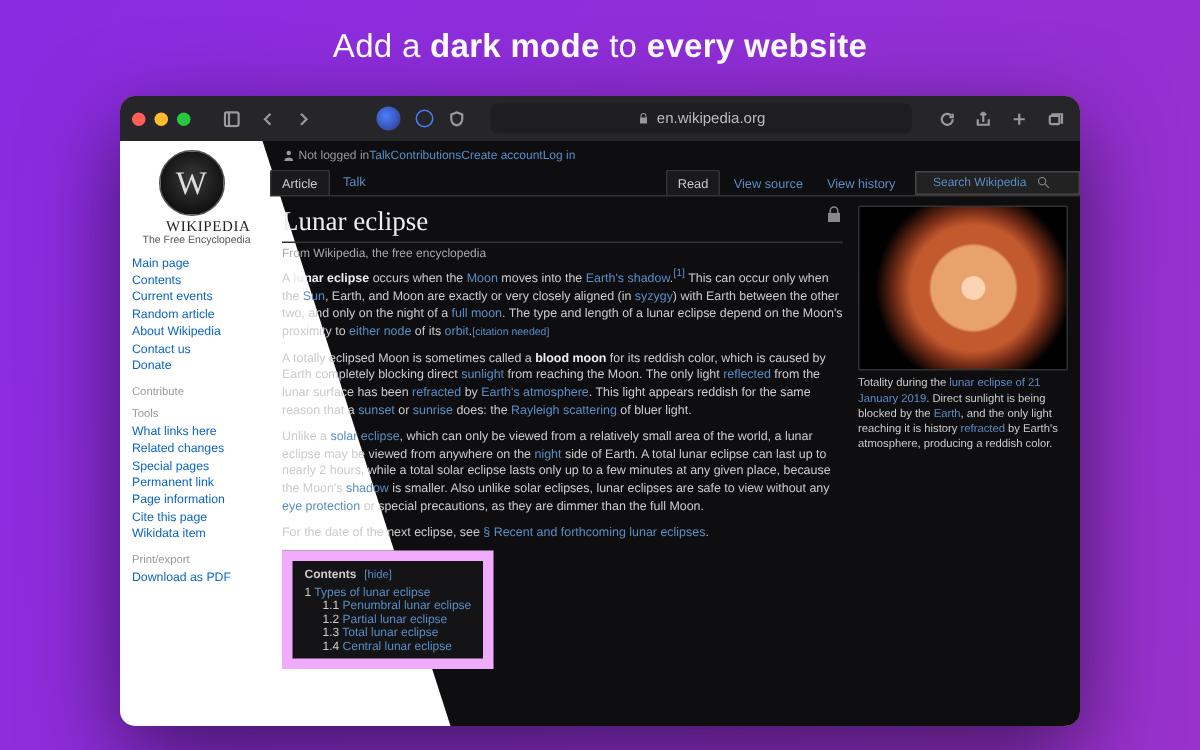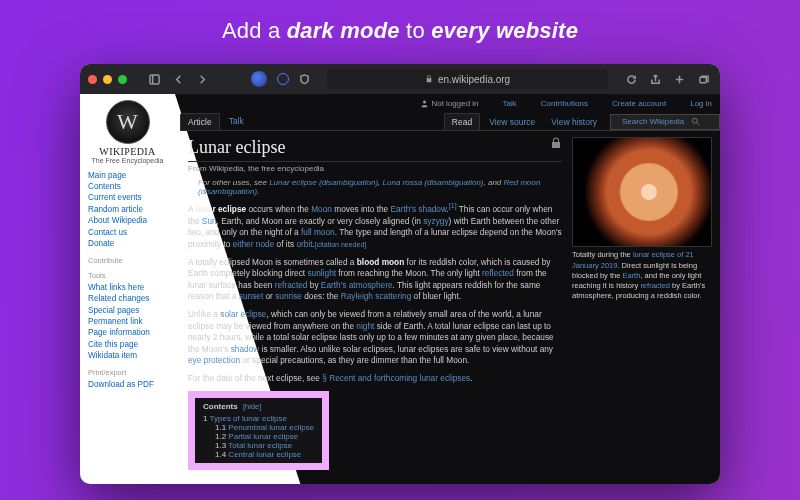--- a/index.html
+++ b/index.html
@@ -7,21 +7,21 @@
     width: 800px; height: 500px;
     background: linear-gradient(120deg, #8a2be2 0%, #9932cc 100%);
     font-family: -apple-system, "Helvetica Neue", Arial, sans-serif;
     overflow: hidden;
     position: relative;
   }
   .headline {
     color: #fff; text-align: center; font-size: 22px; font-weight: 300;
     padding-top: 18px; letter-spacing: .2px;
   }
-  .headline b { font-weight: 700; font-style: italic; }
+  .headline b { font-weight: 700; }
   .browser {
     position: absolute; left: 80px; top: 64px; width: 640px; height: 420px;
     border-radius: 10px; overflow: hidden;
     box-shadow: 0 20px 60px rgba(0,0,0,.55);
     background: #fca5a5;
   }
   
   .chrome {
     height: 30px; background: #26262a;
     display: flex; align-items: center; padding: 0 8px; gap: 6px;
@@ -44,34 +44,34 @@
   
   .wedge { position:absolute; left:0; top:0; width:100%; height:100%;
     background:#fff;
     clip-path: polygon(0 0, 95px 0, 230px 420px, 0 420px);
     z-index:1;
   }
   .sidebar {
     position:absolute; left:0; top:0; width:95px; height:100%;
     padding:6px 8px; z-index:2; font-size:8.2px;
   }
-  .logo-wrap{text-align:center;margin-bottom:4px}
+  .logo-wrap{text-align:right;margin-bottom:4px}
   .globe{width:44px;height:44px;border-radius:50%;
     background:radial-gradient(circle at 50% 45%, #3a3a3a 0,#000 100%);
     border:1px solid #555; margin:0 auto 2px;display:block;position:relative}
   .globe::after{content:"W";position:absolute;inset:0;display:flex;align-items:center;justify-content:center;font-family:"Times New Roman",serif;font-size:22px;color:#ddd;font-weight:400}
   .logo-text{font-family:"Times New Roman",serif;font-size:10px;color:#222;letter-spacing:.4px}
   .logo-sub{font-size:7px;color:#555}
   .sb-section{margin-top:6px}
   .sb-section h5{font-size:7.5px;color:#999;font-weight:400;margin-bottom:2px}
   .sb-section a{display:block;color:#0b65c1;text-decoration:none;padding:.6px 0;line-height:1.25}
   .content {
     position:absolute; left:100px; right:0; top:0; bottom:0; padding:0; z-index:2;
   }
-  .toprow{display:flex;justify-content:flex-end;gap:24px;padding:5px 8px;font-size:8px;color:#5a8dc5}
+  .toprow{display:flex;justify-content:flex-start;gap:0;padding:5px 8px;font-size:8px;color:#5a8dc5}
   .toprow .nli{color:#999}
   .toprow a{color:#5a8dc5}
   .toprow svg{width:9px;height:9px;fill:#999;vertical-align:middle;margin-right:2px}
   .tabs{display:flex;justify-content:space-between;align-items:flex-end;border-bottom:1px solid #333;padding:0 0 0 0}
   .tabs-left{display:flex;gap:2px;font-size:8.5px}
   .tabs-left span,.tabs-right span{padding:3px 7px;color:#5a8dc5}
   .tabs-left .active,.tabs-right .active{background:#1a1a1c;border:1px solid #333;border-bottom:none;border-radius:2px 2px 0 0;color:#ccc}
   .tabs-right{display:flex;gap:2px;font-size:8.5px;align-items:center}
   .search-wiki{background:#222;border:1px solid #444;width:110px;height:16px;display:flex;align-items:center;padding:0 4px;font-size:8px;color:#888;margin-left:4px}
   .search-wiki svg{width:9px;height:9px;fill:#888}
@@ -239,26 +239,20 @@
 
       <div class="article">
         <div class="article-main">
           <h1>
             <span>Lunar eclipse</span>
             <svg class="lock-ico" viewBox="0 0 12 12">
                 <path d="M3 5V3.5a3 3 0 016 0V5h1v6H2V5h1zm1 0h4V3.5a2 2 0 00-4 0V5z"></path>
               </svg>
           </h1>
           <div class="from-w">From Wikipedia, the free encyclopedia</div>
-          <div class="hat">
-            <span>For other uses, see </span>
-            <a>Lunar eclipse (disambiguation)</a>, 
-            <a>Luna rossa (disambiguation)</a><span>, and </span>
-            <a>Red moon (disambiguation)</a>.
-          </div>
 
           <p class="para">
             <span>A </span><b>lunar eclipse</b><span> occurs when the </span><a>Moon</a><span> moves into the </span><a>Earth's shadow</a>.<span class="ref">[1]</span><span> This can occur only when the </span><a>Sun</a><span>, Earth, and Moon are exactly or very closely aligned (in </span><a>syzygy</a><span>) with Earth between the other two, and only on the night of a </span><a>full moon</a><span>. The type and length of a lunar eclipse depend on the Moon's proximity to </span><a>either node</a><span> of its </span><a>orbit</a><span>.</span><span class="cn">[citation needed]</span>
           </p>
           <p class="para">
             <span>A totally eclipsed Moon is sometimes called a </span><b>blood moon</b><span> for its reddish color, which is caused by Earth completely blocking direct </span><a>sunlight</a><span> from reaching the Moon. The only light </span><a>reflected</a><span> from the lunar surface has been </span><a>refracted</a><span> by </span><a>Earth's atmosphere</a><span>. This light appears reddish for the same reason that a </span><a>sunset</a><span> or </span><a>sunrise</a><span> does: the </span><a>Rayleigh scattering</a><span> of bluer light.</span>
           </p>
           <p class="para">
             <span>Unlike a </span><a>solar eclipse</a><span>, which can only be viewed from a relatively small area of the world, a lunar eclipse may be viewed from anywhere on the </span><a>night</a><span> side of Earth. A total lunar eclipse can last up to nearly 2 hours, while a total solar eclipse lasts only up to a few minutes at any given place, because the Moon's </span><a>shadow</a><span> is smaller. Also unlike solar eclipses, lunar eclipses are safe to view without any </span><a>eye protection</a><span> or special precautions, as they are dimmer than the full Moon.</span>
           </p>

